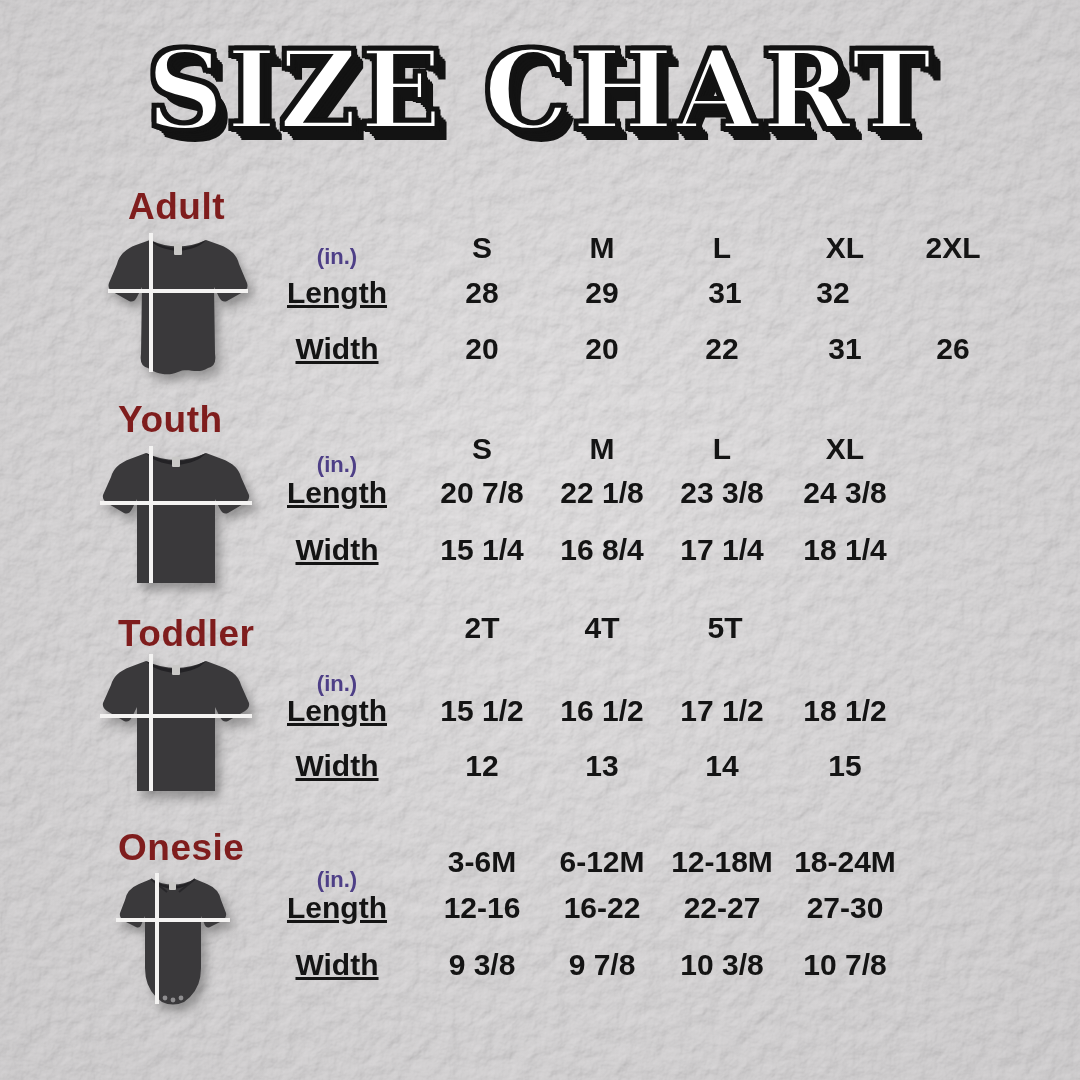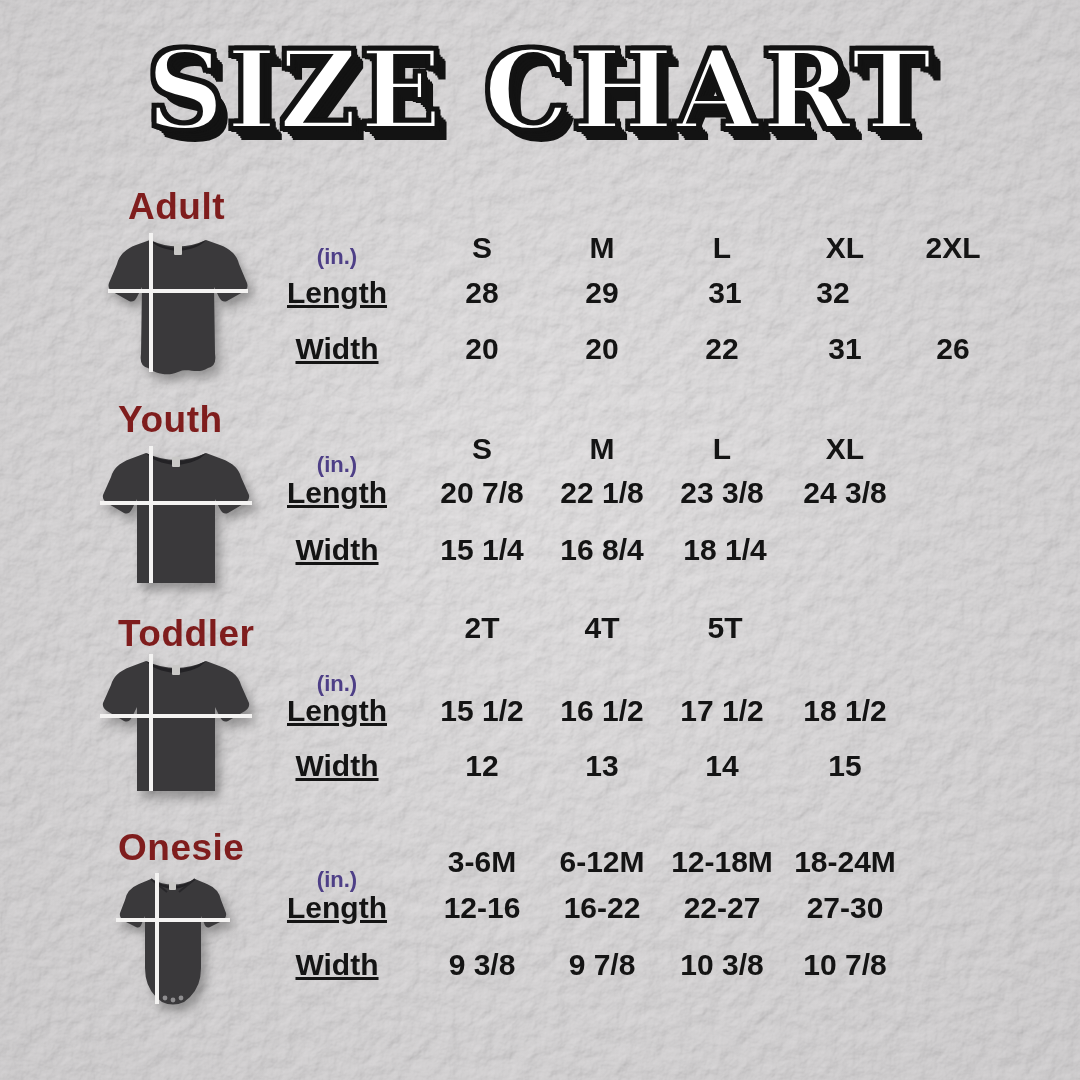--- a/index.html
+++ b/index.html
@@ -120,20 +120,21 @@
       <div class="lbl">Length</div>
       <div class="c">20 7/8</div>
       <div class="c">22 1/8</div>
       <div class="c">23 3/8</div>
       <div class="c4">24 3/8</div>
     </div>
     <div class="row" style="top:530px">
       <div class="lbl">Width</div>
       <div class="c">15 1/4</div>
       <div class="c">16 8/4</div>
+      <div class="c">17 1/4</div>
       <div class="c4">18 1/4</div>
     </div>
 
     <div class="sec-title" style="left:118px;top:613px">Toddler</div>
 
     <svg class="fig" style="left:98px;top:650px" width="156" height="150" viewBox="0 0 156 150">
       <path d="M48,11 Q78,25 108,11 L124,17 Q140,23 143,35 L151,53 Q152,58 147,61 L130,71 Q125,73 122,67 L117,57 L117,141 L39,141 L39,57 L34,67 Q31,73 26,71 L9,61 Q4,58 5,53 L13,35 Q16,23 32,17 Z" fill="#3a393b"></path>
       <path d="M48,11 Q78,27 108,11 Q100,21 78,23 Q56,21 48,11 Z" fill="#232225"></path>
       <rect x="74" y="15" width="8" height="10" rx="1" fill="#c9c8c6"></rect>
       <rect x="51" y="4" width="4" height="137" fill="#f4f3f2"></rect>

